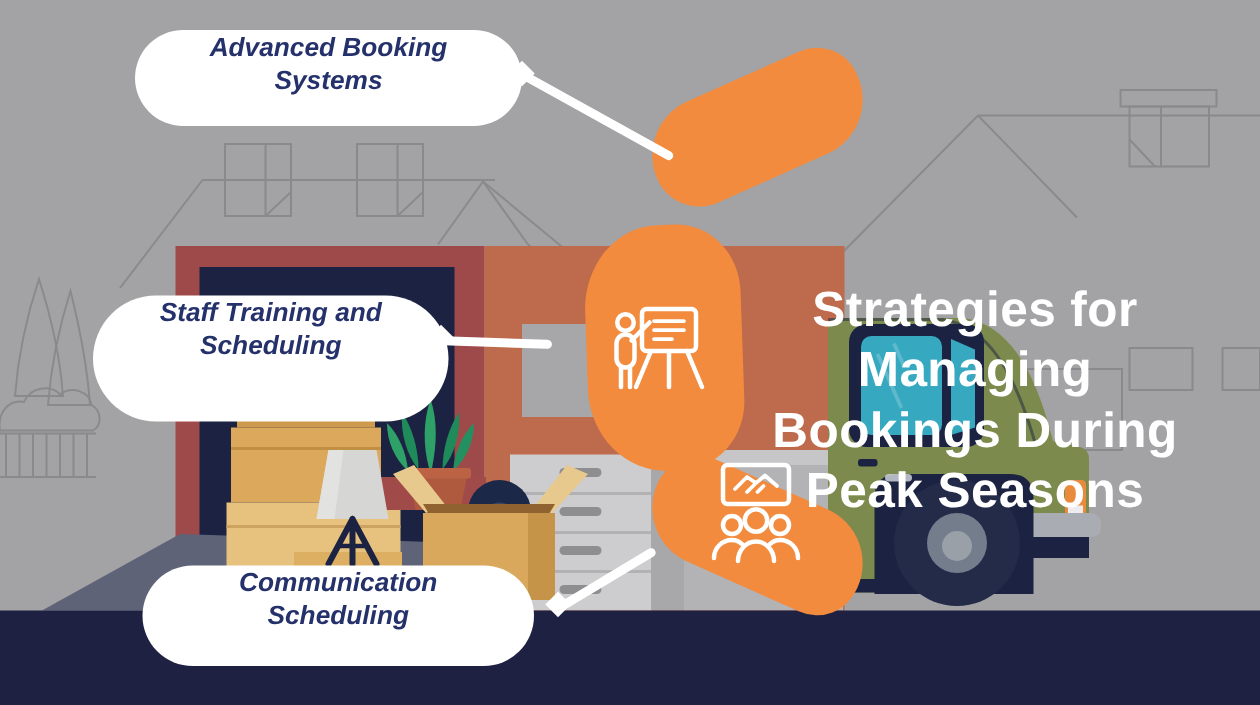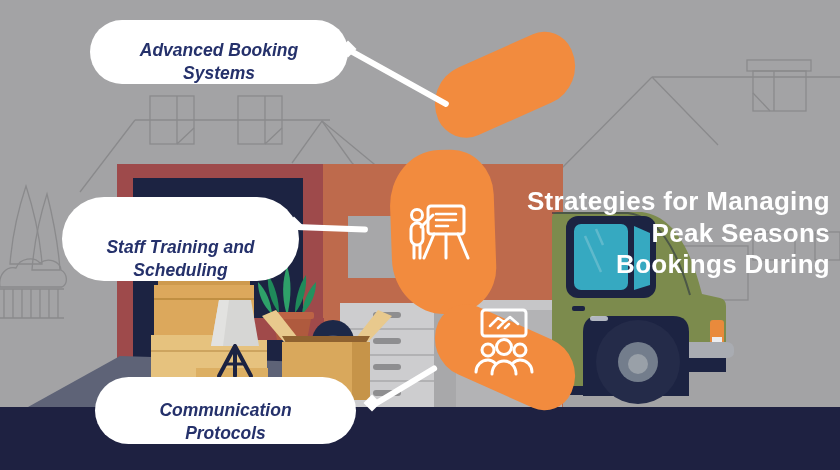--- a/index.html
+++ b/index.html
@@ -17,37 +17,37 @@
     border-radius:52px 38px 52px 40px;}
   .seg-mid{left:391px;top:150px;width:104px;height:164px;transform:rotate(-2deg);
     border-radius:50px 42px 44px 52px / 56px 46px 46px 56px;}
   .seg-bot{left:430px;top:322px;width:150px;height:70px;transform:rotate(24deg);
     border-radius:40px 52px 38px 52px;}
   .seg-icon{position:absolute;z-index:4;}
   .seg-icon svg{stroke:#FFFFFF;fill:none;stroke-width:3;stroke-linecap:round;stroke-linejoin:round;}
   .booking-text{fill:#FFFFFF;stroke:none;font-weight:bold;font-size:10.5px;letter-spacing:.4px;font-style:normal;}
   
   .pill{position:absolute;background:#FFFFFF;border-radius:999px;z-index:6;
-    display:flex;align-items:flex-end;justify-content:center;text-align:center;}
+    display:flex;align-items:flex-start;justify-content:center;text-align:center;}
   .pill .lbl{font-weight:bold;font-style:italic;color:#25316B;font-size:17.5px;line-height:1.28;padding:0 24px;}
   .pill1{left:90px;top:20px;width:258px;height:64px;}
   .pill2{left:62px;top:197px;width:237px;height:84px;}
   .pill3{left:95px;top:377px;width:261px;height:67px;}
   
   .conn{position:absolute;height:6px;background:#FFFFFF;border-radius:3px;z-index:5;transform-origin:left center;}
   .conn1{left:347px;top:46px;width:116px;transform:rotate(29deg);}
   .conn2{left:293px;top:224px;width:75px;transform:rotate(2deg);}
   .conn3{left:375px;top:401px;width:72px;transform:rotate(-31deg);}
   .diam{position:absolute;width:12px;height:12px;background:#FFFFFF;transform:rotate(45deg);z-index:5;}
   .diam1{left:342px;top:43px;}
   .diam2{left:288px;top:219px;}
   .diam3{left:366px;top:397px;}
   
   .title{position:absolute;left:470px;top:186px;width:360px;z-index:7;
-    text-align:right;color:#FFFFFF;font-weight:800;font-size:26px;line-height:1.22;letter-spacing:.3px;}
+    text-align:center;color:#FFFFFF;font-weight:800;font-size:33px;line-height:1.22;letter-spacing:.3px;}
   .title span{display:block;}
 </style>
 </head>
 <body>
 
 <div id="stage">
 
   <svg class="scene" width="840" height="470" viewBox="0 0 840 470">
 
     <g stroke="#8A8A8C" stroke-width="1.3" fill="none">
@@ -203,22 +203,22 @@
   <div class="diam diam3"></div>
   <div class="conn conn3"></div>
 
   <div class="pill pill1">
     <div class="lbl">Advanced Booking Systems</div>
   </div>
   <div class="pill pill2">
     <div class="lbl">Staff Training and Scheduling</div>
   </div>
   <div class="pill pill3">
-    <div class="lbl">Communication Protocols</div>
+    <div class="lbl">Communication Scheduling</div>
   </div>
 
   <div class="title">
     <span>Strategies for Managing</span>
+    <span>Bookings During</span>
     <span>Peak Seasons</span>
-    <span>Bookings During</span>
   </div>
 
 </div>
 
 </body></html>

